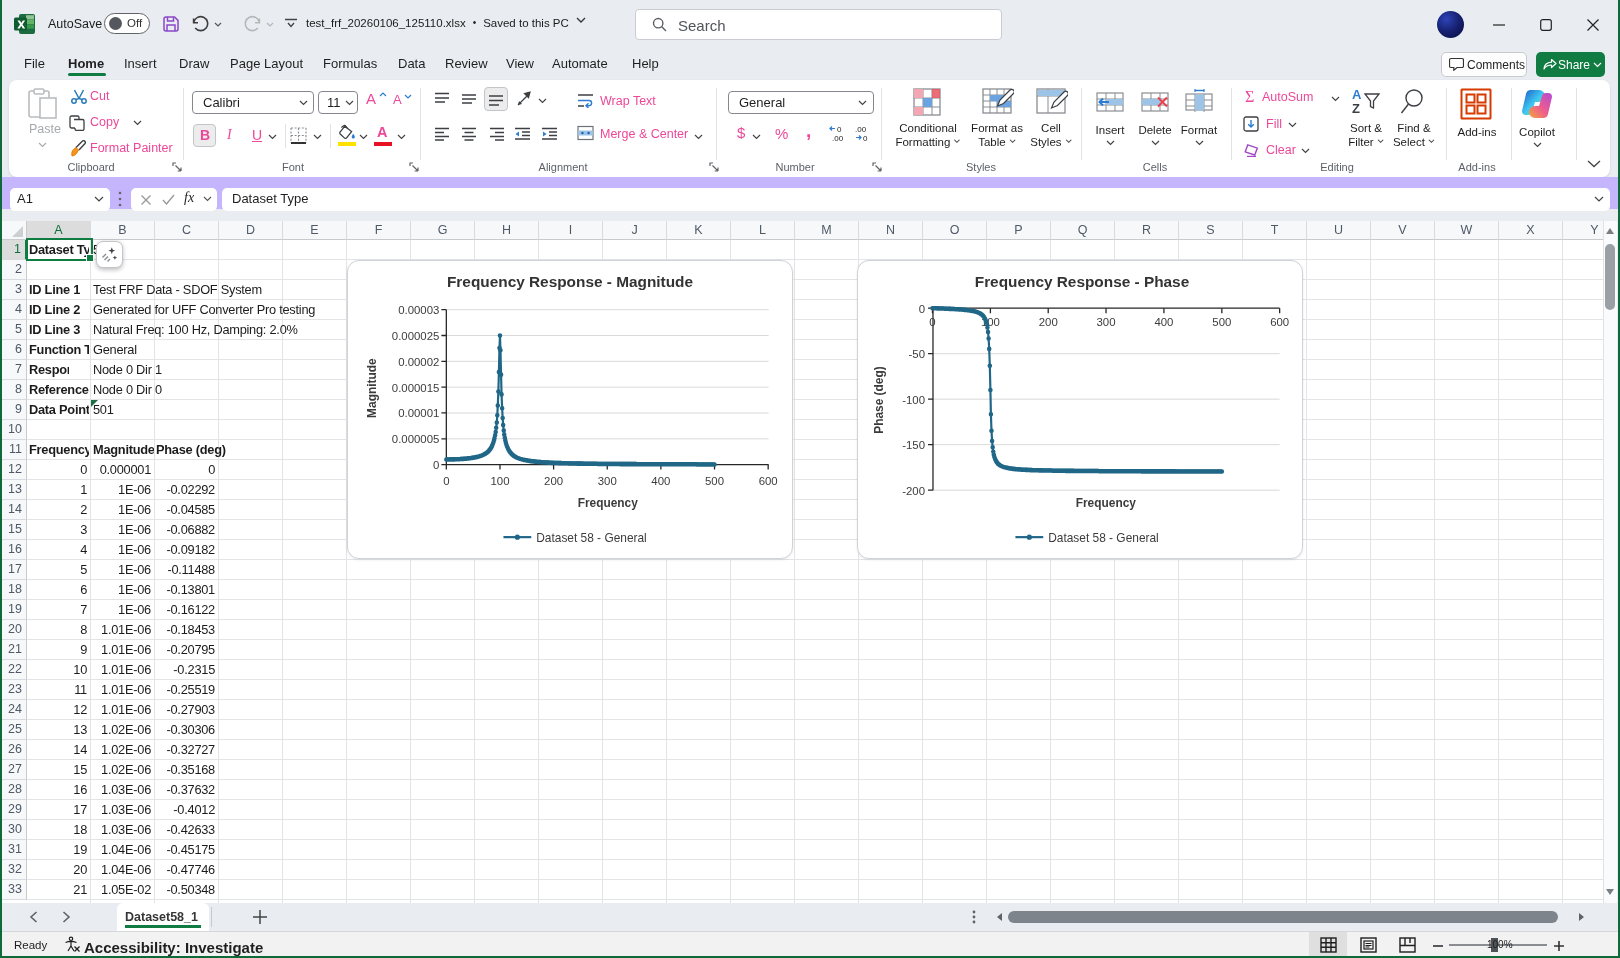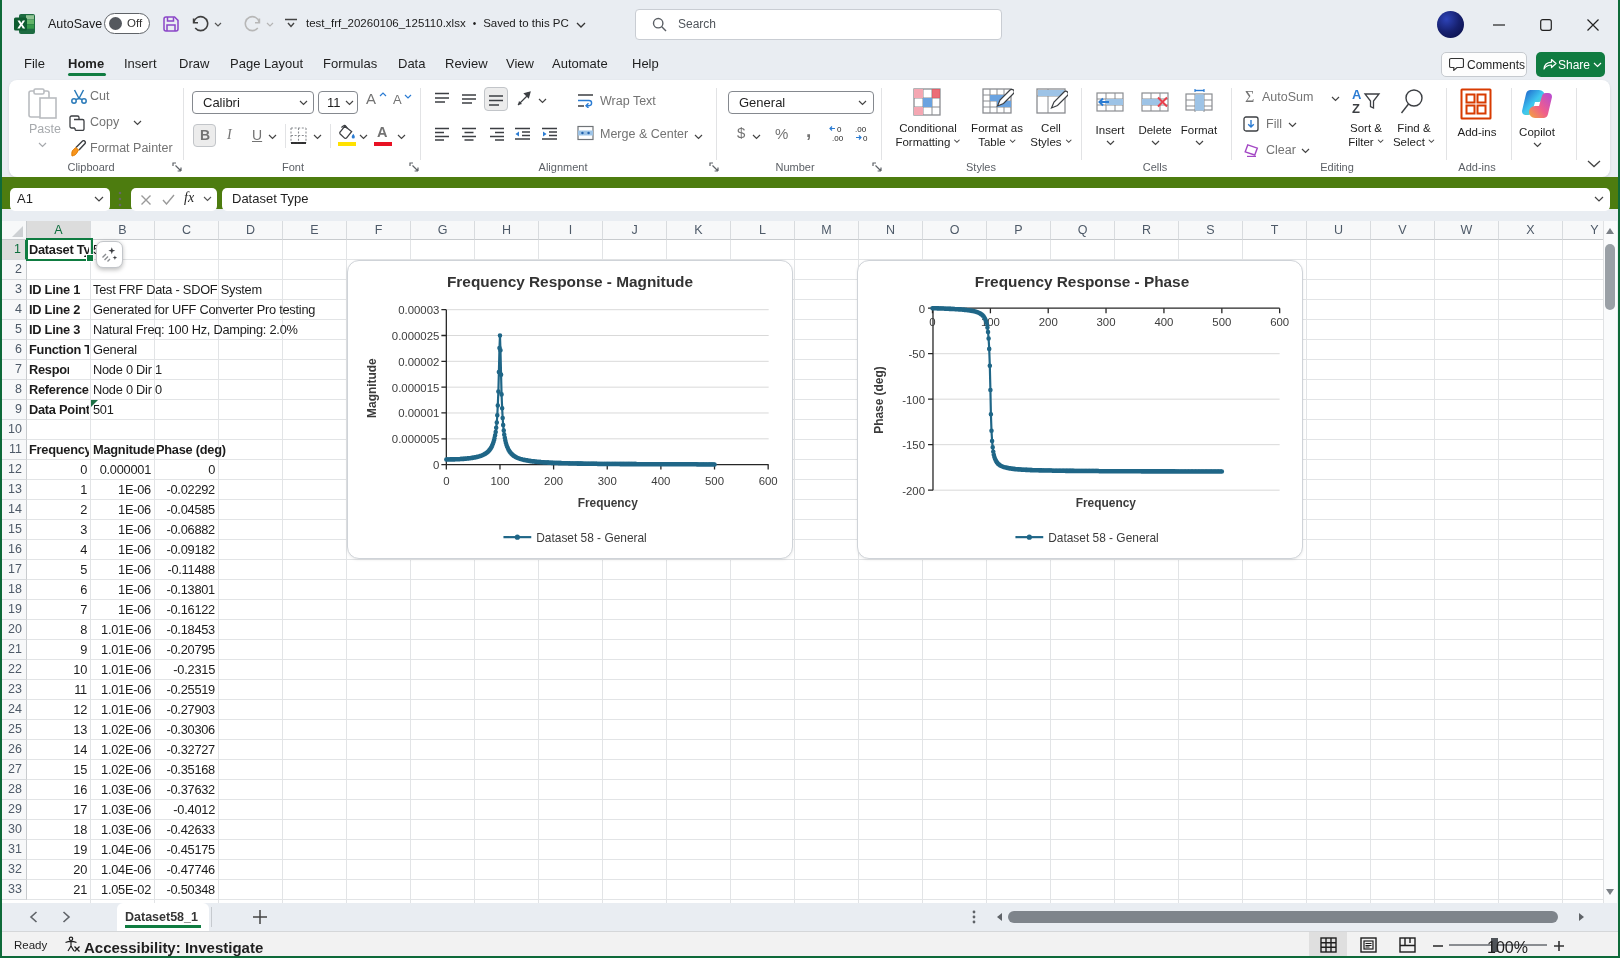--- a/index.html
+++ b/index.html
@@ -1,32 +1,32 @@
 <!DOCTYPE html>
 <html><head><meta charset="utf-8"><style>
 *{margin:0;padding:0;box-sizing:border-box}
 html,body{width:1620px;height:958px;overflow:hidden}
 body{font-family:"Liberation Sans",sans-serif;-webkit-font-smoothing:antialiased}
 #app{position:relative;width:1620px;height:958px;background:#e9edf2;overflow:hidden}
 .abs{position:absolute}
 
 #titlebar{position:absolute;left:0;top:0;width:1356px;height:48px;background:#e9edf2}
-.tbtxt{position:absolute;font-size:12px;color:#1b1b1b;top:17px;white-space:nowrap}
+.tbtxt{position:absolute;font-size:15px;color:#1b1b1b;top:17px;white-space:nowrap}
 
 .rtab{position:absolute;top:56px;height:24px;font-size:13px;color:#1f1f1f;white-space:nowrap}
 
 #ribbon{position:absolute;left:9px;top:80px;width:1601px;height:97px;background:#fff;border-radius:8px;box-shadow:0 1px 2.5px rgba(0,0,0,.12)}
 .gsep{position:absolute;top:8px;height:72px;width:1px;background:#e2e3e5}
 .glab{position:absolute;top:81px;font-size:11px;color:#5c6066;text-align:center;white-space:nowrap;transform:translateX(-50%)}
-.itxt{position:absolute;font-size:12.5px;color:#737373;white-space:nowrap}
+.itxt{position:absolute;font-size:12.5px;color:#ec4899;white-space:nowrap}
 .big{position:absolute;font-size:11.5px;color:#1e1e1e;text-align:center;white-space:nowrap;transform:translateX(-50%);line-height:13.5px}
 .chev{display:inline-block;width:7px;height:7px;vertical-align:1px}
 .combo{position:absolute;background:#fff;border:1px solid #85898f;border-radius:4px;font-size:13px;color:#1f1f1f}
 
-#fbar{position:absolute;left:0;top:177px;width:1620px;height:32px;background:#4d7c0f}
+#fbar{position:absolute;left:0;top:177px;width:1620px;height:32px;background:#c4b5fd}
 .fbox{position:absolute;background:#fff;border-radius:5px;top:11px;height:23px}
 
 #grid{position:absolute;left:2px;top:221px;width:1601px;height:682px;background:#fff;overflow:hidden}
 #gridlines{position:absolute;left:25px;top:19px;right:0;bottom:0;
  background-image:repeating-linear-gradient(to right,transparent 0,transparent 63px,#e2e4e6 63px,#e2e4e6 64px),repeating-linear-gradient(to bottom,transparent 0,transparent 19px,#e2e4e6 19px,#e2e4e6 20px);}
 .ch{position:absolute;top:0;height:19px;background:#f7f8f9;border-right:1px solid #d8dbde;border-bottom:1px solid #c8cbce;color:#4e5a68;font-size:12.5px;text-align:center;line-height:18px}
 .ch.sel{background:#dcdcdc;color:#0c6e3d;border-bottom:2px solid #107c41;font-weight:400}
 .rh{position:absolute;left:0;width:25px;height:20px;background:#f7f8f9;border-right:1px solid #c8cbce;border-bottom:1px solid #d8dbde;color:#4e5a68;font-size:12.5px;text-align:right;padding-right:4px;line-height:19px}
 .rh.sel{background:#dcdcdc;color:#0c6e3d;border-right:2px solid #107c41}
 #corner{position:absolute;left:0;top:0;width:25px;height:19px;background:#f7f8f9;border-right:1px solid #c8cbce;border-bottom:1px solid #c8cbce}
@@ -78,21 +78,21 @@
       <svg class="abs" style="left:243px;top:15px" width="19" height="17" viewBox="0 0 19 17">
         <path d="M16.2 7.2a7 7 0 1 0-1.4 5.8" fill="none" stroke="#b7b7b7" stroke-width="1.6"></path>
         <path d="M12 7.8h4.4V3.4" fill="none" stroke="#b7b7b7" stroke-width="1.6"></path>
       </svg>
       <svg class="abs" style="left:266px;top:22px" width="8" height="6" viewBox="0 0 8 6">
         <path d="M1 1l3 3 3-3" fill="none" stroke="#b5b5b5" stroke-width="1.2"></path>
       </svg>
       <svg class="abs" style="left:284px;top:18px" width="14" height="12" viewBox="0 0 14 12">
         <path d="M1 1.5h12M4 5l3 3.5L10 5" fill="none" stroke="#444" stroke-width="1.4"></path>
       </svg>
-      <div class="tbtxt" style="left:306px;top:17px;font-size:11.5px;display:flex;align-items:flex-end;gap:7px">
+      <div class="tbtxt" style="left:306px;top:17px;font-size:11.5px;display:flex;align-items:flex-start;gap:7px">
         <span>test_frf_20260106_125110.xlsx</span>
         <span style="font-size:10px">•</span>
         <span>Saved to this PC</span>
         <svg width="10" height="7" viewBox="0 0 10 7">
           <path d="M1 1l4 4 4-4" fill="none" stroke="#333" stroke-width="1.3"></path>
         </svg>
       </div>
       <div class="abs" style="left:635px;top:9px;width:367px;height:31px;background:#fff;border:1px solid #c9cdd3;border-radius:4px"></div>
       <svg class="abs" style="left:652px;top:17px" width="15" height="15" viewBox="0 0 15 15">
         <circle cx="6.2" cy="6.2" r="4.7" fill="none" stroke="#5a5e64" stroke-width="1.4"></circle>
@@ -767,14 +767,14 @@
       <path d="M6 1v7M11 1v5M1 8.5h15" stroke="#1f1f1f" stroke-width="1.4"></path>
     </svg>
     <svg class="abs" style="left:1432px;top:940px" width="12" height="12" viewBox="0 0 12 12">
       <path d="M1 6h10" stroke="#333" stroke-width="1.6"></path>
     </svg>
     <div class="abs" style="left:1449px;top:944px;width:98px;height:1.6px;background:#8a8d91"></div>
     <div class="abs" style="left:1491px;top:938px;width:7px;height:14px;background:#4f5358"></div>
     <svg class="abs" style="left:1553px;top:940px" width="12" height="12" viewBox="0 0 12 12">
       <path d="M1 6h10M6 1v10" stroke="#333" stroke-width="1.6"></path>
     </svg>
-    <div class="abs" style="left:1487px;top:939px;font-size:16px;color:#1f1f1f">100%</div>
+    <div class="abs" style="left:1487px;top:939px;font-size:10px;color:#1f1f1f">100%</div>
 <div id="wborder"></div>
 </div>
 </body></html>

